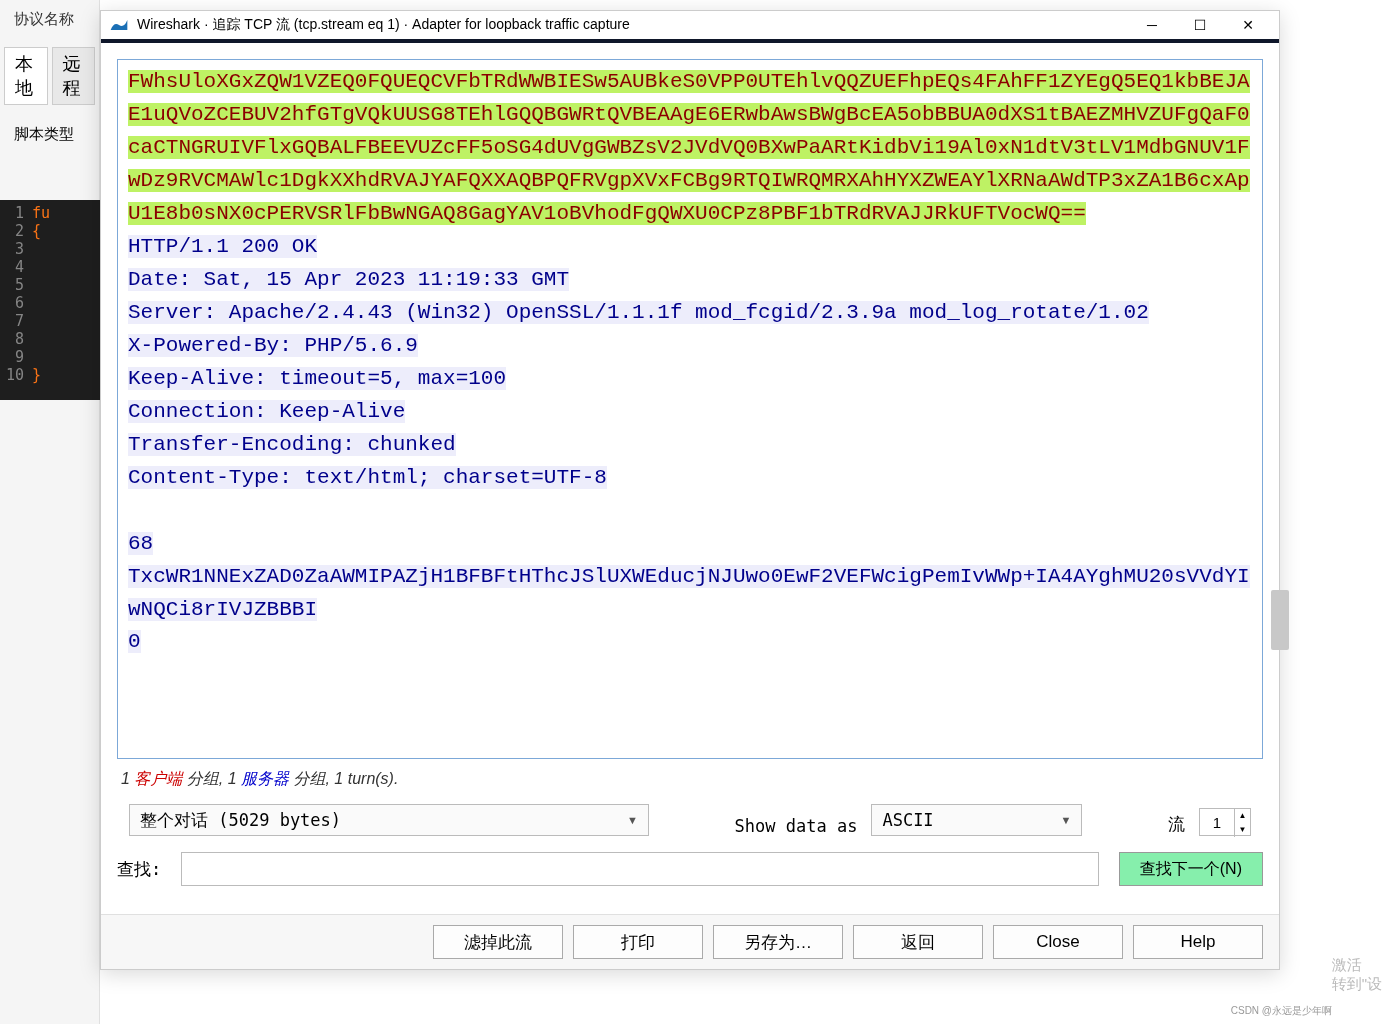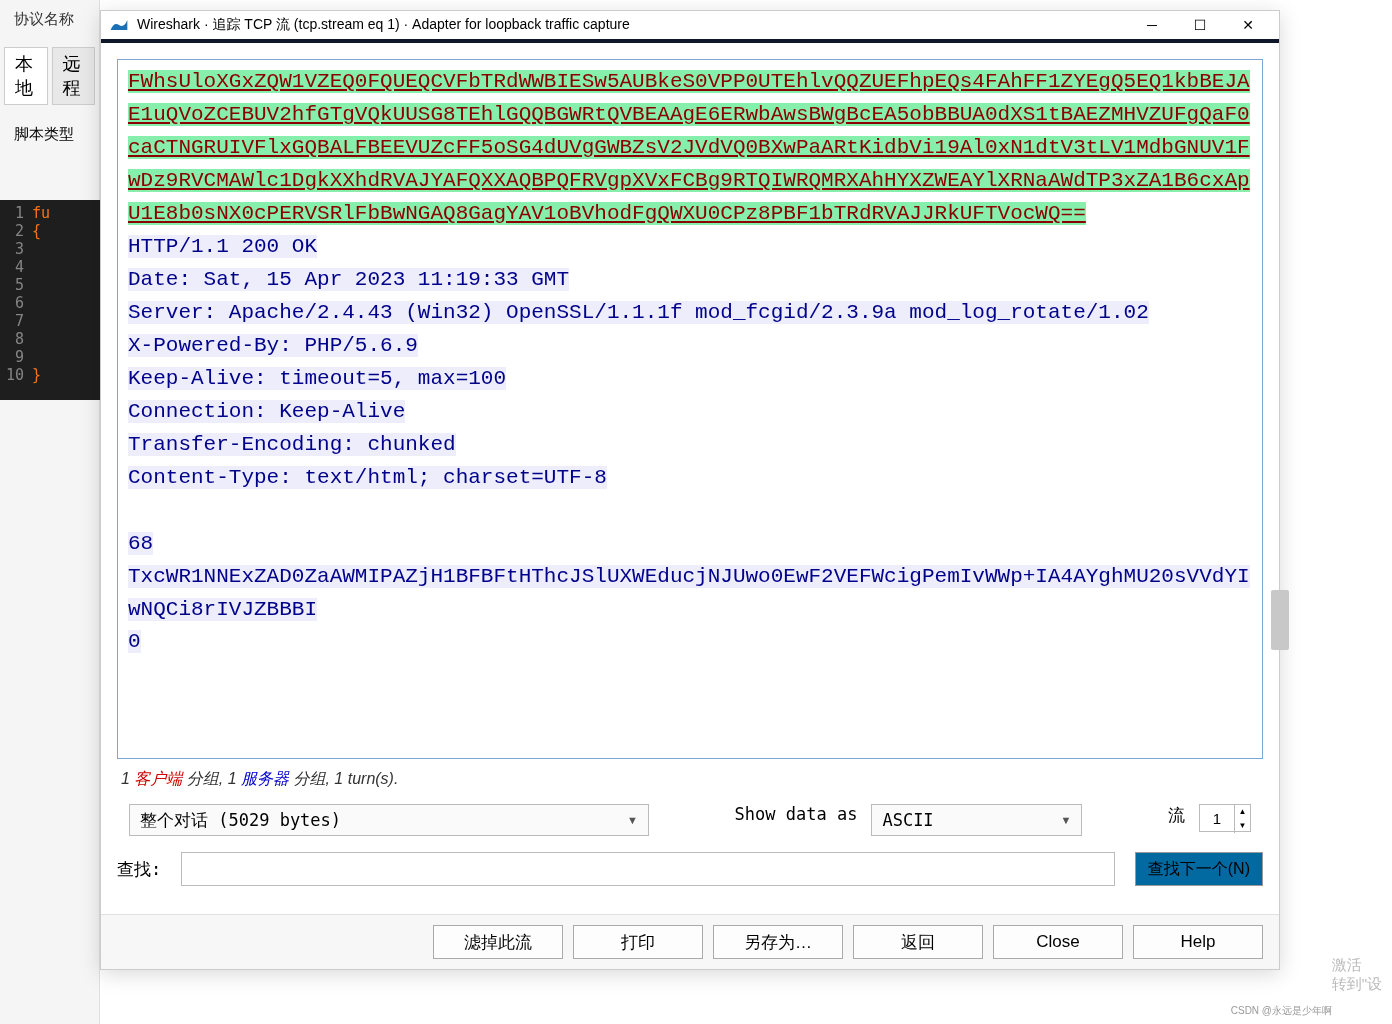--- a/index.html
+++ b/index.html
@@ -81,33 +81,33 @@
   border: 1px solid #7ca8d8;
   background: #fff;
   padding: 6px 10px;
   font-family: "Consolas", "Courier New", monospace;
   font-size: 21px;
   line-height: 1.57;
   overflow-y: auto;
   white-space: pre-wrap;
   word-break: break-all;
 }
-.req { color: #8b0000; background: #86efac; text-decoration: underline; }
+.req { color: #8b0000; background: #bef264; }
 .resp { color: #00008b; background: #ededfb; }
 .stats-line {
   padding: 10px 4px 4px 4px;
   font-style: italic;
   font-size: 16px;
   color: #333;
 }
 .stats-line .cli { color: #cc0000; }
 .stats-line .srv { color: #0000cc; }
 .controls-row {
   display: flex;
-  align-items: flex-start;
+  align-items: flex-end;
   gap: 14px;
   padding: 10px 12px;
 }
 .combo {
   border: 1px solid #bbb;
   background: #fafafa;
   height: 32px;
   display: flex;
   align-items: center;
   padding: 0 10px;
@@ -139,23 +139,23 @@
 }
 .find-input {
   flex: 1;
   height: 34px;
   border: 1px solid #bbb;
   padding: 0 8px;
   font-size: 15px;
 }
 .find-btn {
   height: 34px;
-  padding: 0 12px;
+  padding: 0 20px;
   border: 1px solid #999;
-  background: #0369a1;
+  background: #86efac;
   font-size: 16px;
   cursor: pointer;
 }
 .bottom-bar {
   display: flex;
   justify-content: flex-end;
   align-items: center;
   gap: 10px;
   padding: 10px 16px;
   border-top: 1px solid #e0e0e0;

